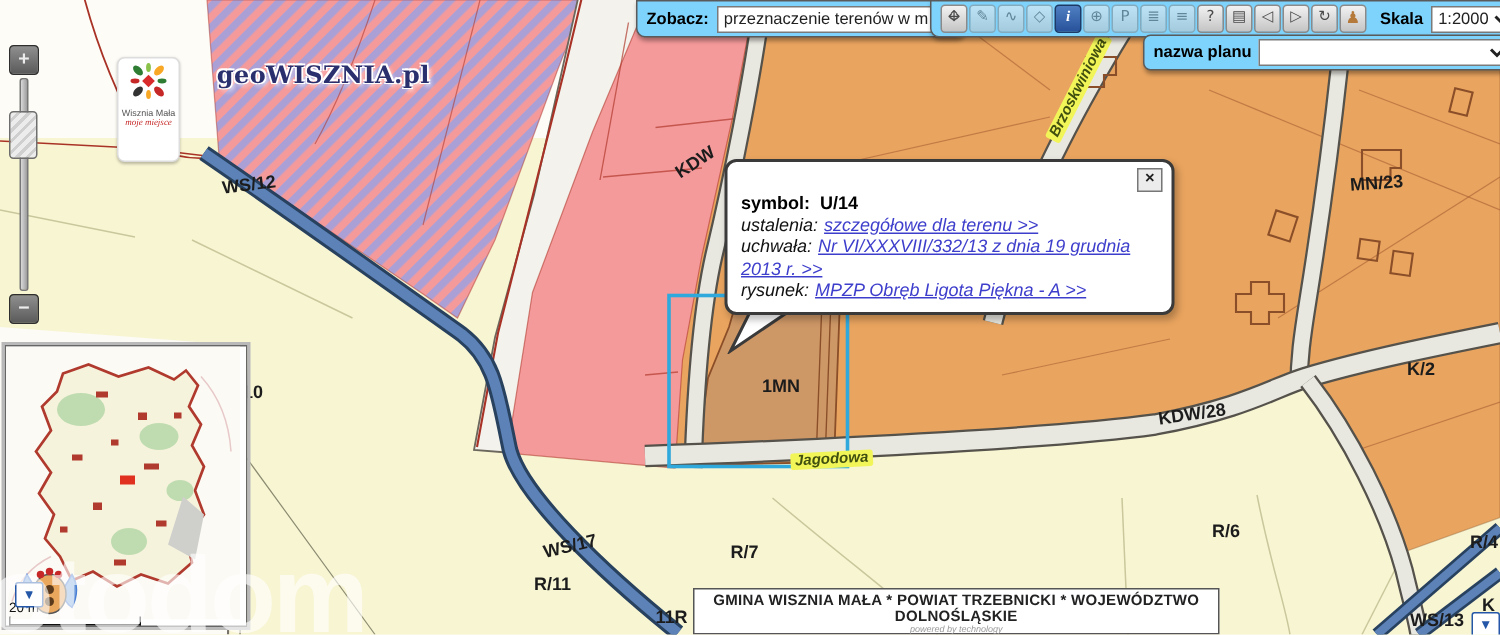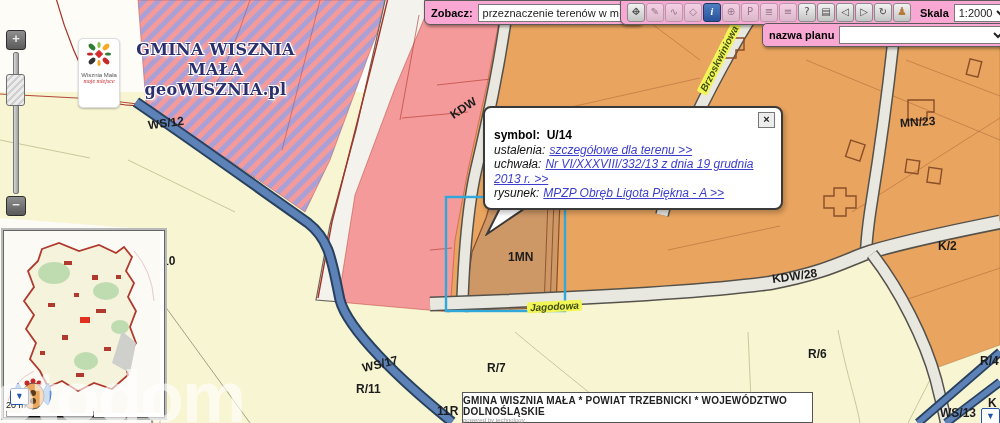--- a/index.html
+++ b/index.html
@@ -6,21 +6,21 @@
   body{width:1000px;height:423px;position:relative;overflow:hidden;
        font-family:"Liberation Sans",sans-serif;background:#FDFCF7;}
   
   #map-svg{position:absolute;left:0;top:0;z-index:0;}
   
   .map-label{position:absolute;z-index:2;font-weight:bold;font-size:12px;color:#1c1c1c;
              white-space:nowrap;pointer-events:none;}
   .chip{position:absolute;z-index:2;background:#F2F558;color:#41500F;font-weight:bold;
         font-style:italic;font-size:10px;padding:0 3px;border-radius:2px;white-space:nowrap;}
   
-  .panel{position:absolute;background:#f9a8d4;border:1px solid #5a5a5a;border-radius:0 0 6px 6px;
+  .panel{position:absolute;background:#7dd3fc;border:1px solid #5a5a5a;border-radius:0 0 6px 6px;
          box-shadow:1px 2px 3px rgba(0,0,0,.35);display:flex;align-items:center;
          padding:2px 6px;z-index:6;font-size:11px;}
   .panel.mid{border-radius:5px;}
   .panel b{margin-right:5px;white-space:nowrap;}
   select{font-family:"Liberation Sans",sans-serif;font-size:11px;height:18px;
          border:1px solid #7a7a7a;background:#fff;color:#222;}
   
   .tbtn{width:16px;height:17px;margin:0 1px 0 0;border:1px solid #8a8a8a;border-radius:3px;
         background:linear-gradient(#F2F2F2,#C4C4C4);font-size:10px;line-height:15px;
         text-align:center;color:#4a4a4a;cursor:pointer;position:relative;flex:0 0 auto;
@@ -67,21 +67,21 @@
         font-size:12px;line-height:14.5px;box-shadow:2px 3px 5px rgba(0,0,0,.25);}
   #popup .rowb{font-weight:bold;color:#000;}
   #popup .lbl{font-style:italic;color:#111;margin-right:4px;}
   #popup a{font-style:italic;color:#3E3ECC;text-decoration:underline;}
   #popup-close{position:absolute;top:4px;right:6px;width:15px;height:14px;background:#ECECEC;
         border:1px solid #777;font-size:11px;line-height:12px;text-align:center;font-weight:bold;
         color:#222;cursor:pointer;}
   #popup-tail{position:absolute;left:480px;top:194px;z-index:7;}
   
   #footer{position:absolute;left:462px;top:392px;width:349px;height:29px;background:#fff;
-        border:1px solid #555;z-index:6;}
+        border:1px solid #555;z-index:6;text-align:center;}
   #footer .l1{font-size:10px;font-weight:bold;color:#222;margin-top:2px;letter-spacing:.2px;}
   #footer .pw{font-size:6px;color:#999;font-style:italic;line-height:6px;}
   
   #watermark{position:absolute;left:-8px;top:356px;z-index:5;font-size:72px;font-weight:bold;
         color:rgba(255,255,255,.62);letter-spacing:-2px;pointer-events:none;}
 </style>
 </head>
 <body>
 
 <svg id="map-svg" width="1000" height="423" viewBox="0 0 1000 423">
@@ -259,21 +259,20 @@
     <ellipse cx="20" cy="20" rx="4" ry="2.4" fill="#C62828" transform="rotate(45 20 20)"></ellipse>
     <ellipse cx="13" cy="4" rx="1.6" ry="3" fill="#8BC34A"></ellipse>
     <ellipse cx="13" cy="22" rx="1.6" ry="3" fill="#F9A825"></ellipse>
     <ellipse cx="4" cy="13" rx="3" ry="1.6" fill="#C62828"></ellipse>
     <ellipse cx="22" cy="13" rx="3" ry="1.6" fill="#2E7D32"></ellipse>
   </svg>
   <span class="nm">Wisznia Mała</span>
   <span class="tg">moje miejsce</span>
 </div>
 <div id="site-title">
-  <div>GMINA WISZNIA MAŁA</div>
   <div>geoWISZNIA.pl</div>
 </div>
 
 <div class="zbtn" style="top:30px">+</div>
 <div id="zoom-track"></div>
 <div id="zoom-handle"></div>
 <div class="zbtn" style="top:196px">−</div>
 
 <div id="inset">
   <svg width="156" height="182" viewBox="0 0 156 182">

